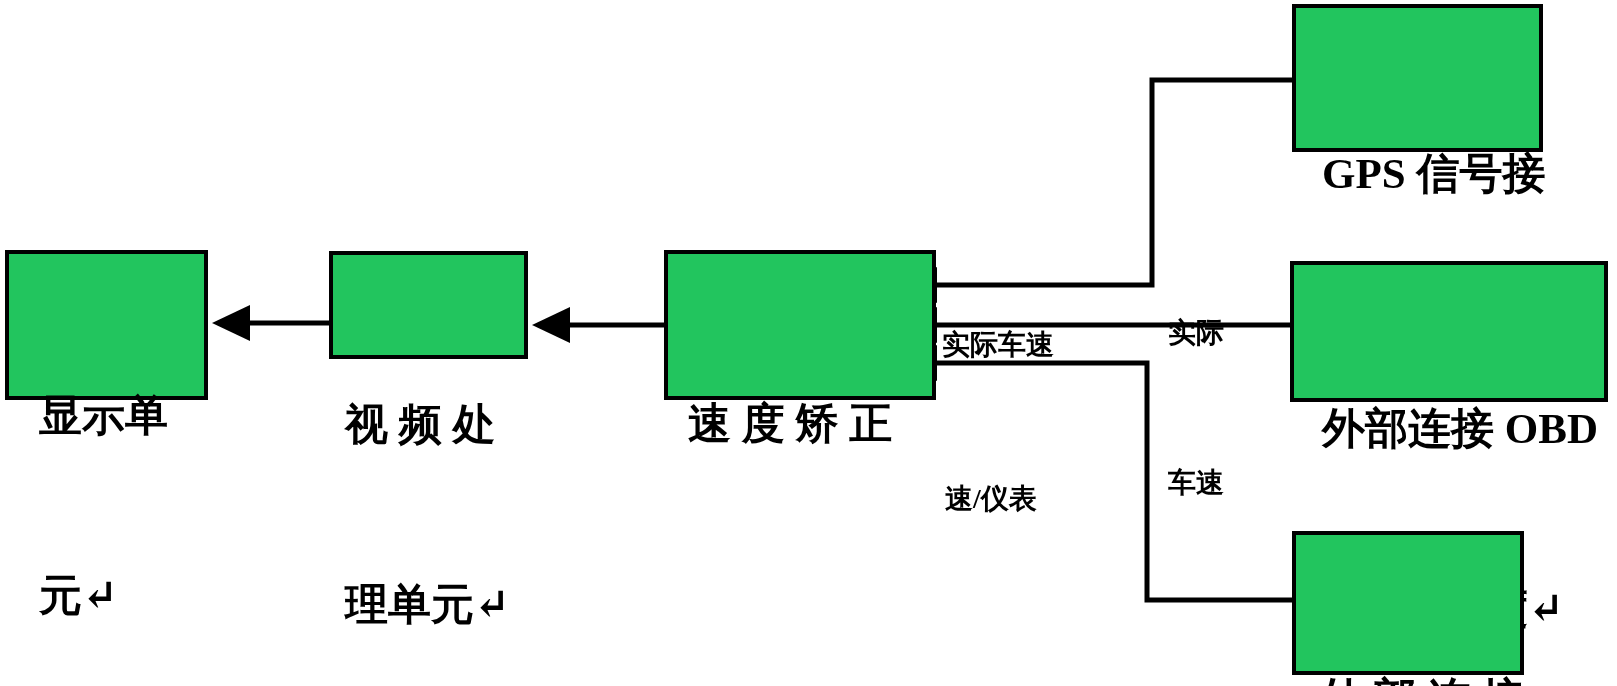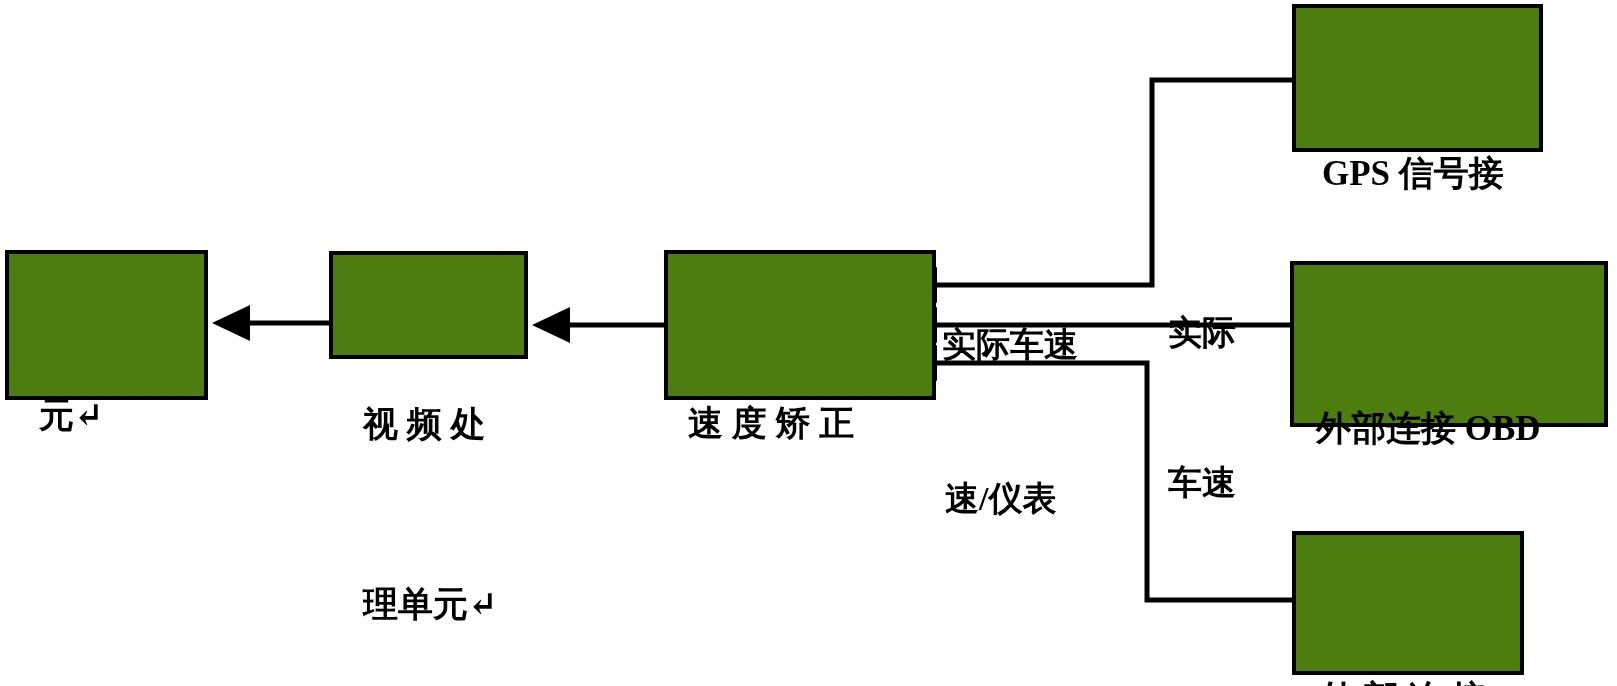--- a/index.html
+++ b/index.html
@@ -17,35 +17,35 @@
     position: absolute;
     left: 0; top: 0;
     width: 1617px; height: 686px;
   }
   .connectors path { stroke: #000000; stroke-width: 5; fill: none; }
   .connectors polygon { fill: #000000; stroke: none; }
   .box {
     position: absolute;
     box-sizing: border-box;
     border: 4px solid #000000;
-    background: #4d7c0f;
-    font-size: 35px;
+    background: #22c55e;
+    font-size: 43px;
     line-height: 60px;
     white-space: pre;
   }
   .box .bl { display: block; }
   #box-display     { left: 5px;    top: 250px; width: 203px; height: 150px; padding: 12px 0 0 30px; }
-  #box-video       { left: 329px;  top: 251px; width: 199px; height: 108px; padding: 20px 0 0 30px; }
+  #box-video       { left: 329px;  top: 251px; width: 199px; height: 108px; padding: 20px 0 0 12px; }
   #box-speedcorr   { left: 664px;  top: 250px; width: 272px; height: 150px; padding: 20px 0 0 20px; }
   #box-gps         { left: 1292px; top: 4px;   width: 251px; height: 148px; padding: 16px 0 0 26px; }
-  #box-obd         { left: 1290px; top: 261px; width: 318px; height: 166px; padding: 14px 0 0 22px; }
+  #box-obd         { left: 1290px; top: 261px; width: 318px; height: 141px; padding: 14px 0 0 22px; text-align: center; }
   #box-phone       { left: 1292px; top: 531px; width: 232px; height: 144px; padding: 14px 0 0 24px; }
   .lbl {
     position: absolute;
-    font-size: 34px;
+    font-size: 28px;
     line-height: 50px;
     white-space: pre;
     text-align: center;
   }
   .lbl .bl { display: block; }
   #lbl-gps-speed   { left: 942px;  top: 220px; }
   #lbl-obd-speed   { left: 1168px; top: 208px; }
   #lbl-phone-speed { left: 945px;  top: 374px; }
 </style>
 </head>
@@ -70,20 +70,21 @@
       <path d="M 1290,325 L 935,325"></path>
       <polygon points="899,325 937,307 937,343"></polygon>
     </g>
     <g>
       <path d="M 1292,600 L 1147,600 L 1147,363 L 935,363"></path>
       <polygon points="899,363 937,345 937,381"></polygon>
     </g>
   </svg>
 
   <div class="box" id="box-display">
+    <span class="bl">显示单</span>
     <span class="bl">元↵</span>
   </div>
 
   <div class="box" id="box-video">
     <span class="bl">视 频 处</span>
     <span class="bl">理单元↵</span>
   </div>
 
   <div class="box" id="box-speedcorr">
     <span class="bl">速 度 矫 正</span>

